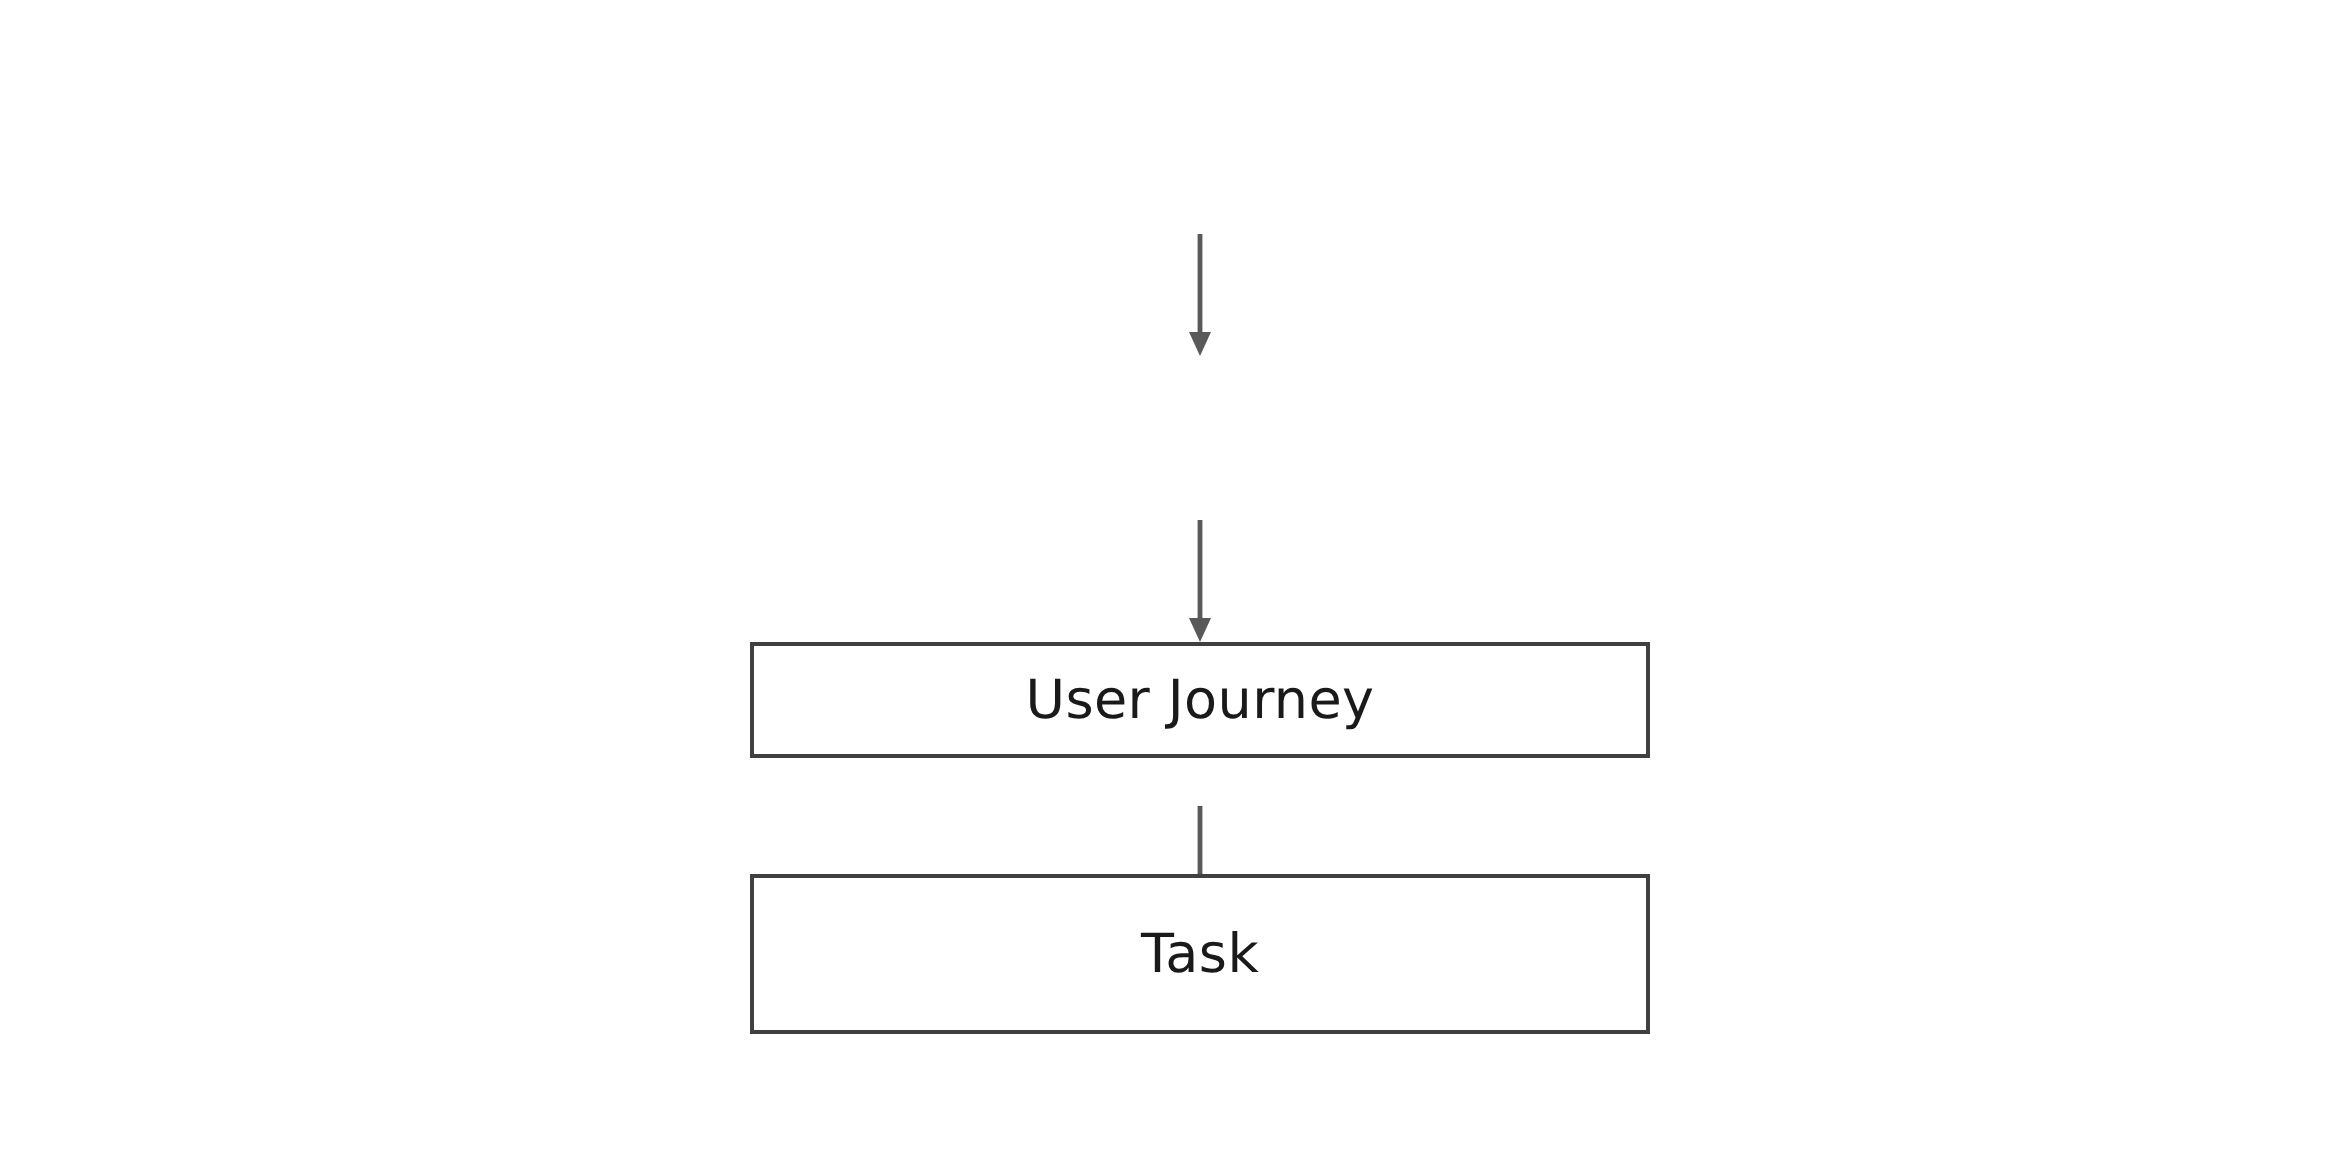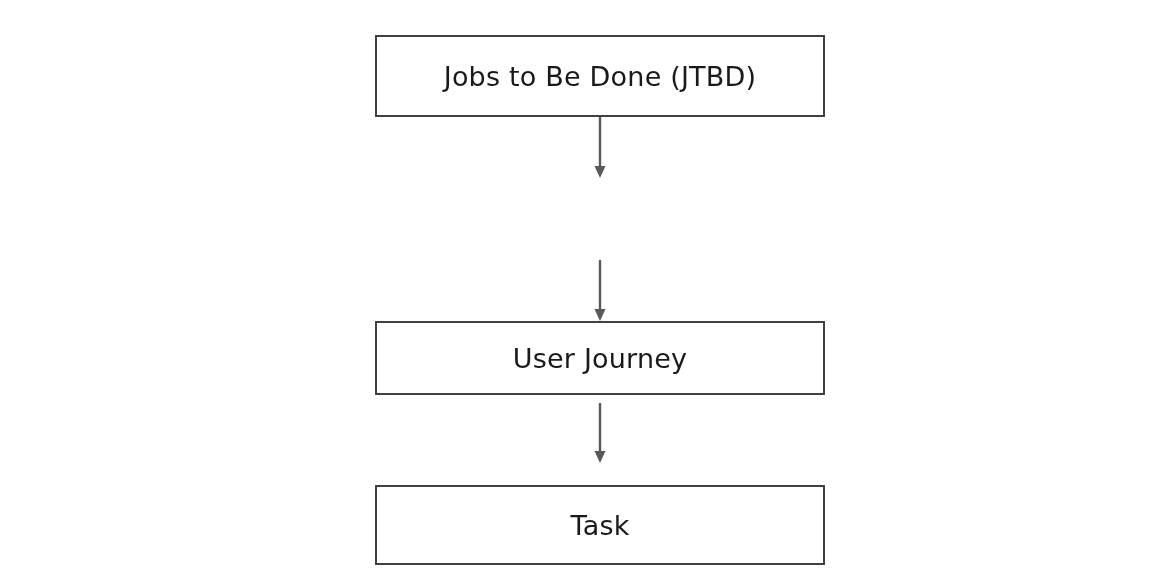--- a/index.html
+++ b/index.html
@@ -51,47 +51,44 @@
   .connector svg {
     display: block;
     overflow: visible;
   }
 </style>
 </head>
 <body>
 
 <div id="flow-canvas">
 
-  <div class="node" style="left:375px; top:35px; width:450px; height:82px;">
-    <span class="node-label">Jobs to Be Done (JTBD)</span>
-  </div>
 
   <div class="connector" style="left:589px; top:117px; width:22px; height:61px;">
     <svg width="22" height="61" viewBox="0 0 22 61" xmlns="http://www.w3.org/2000/svg">
       <line x1="11" y1="0" x2="11" y2="50" stroke="#595959" stroke-width="2.4"></line>
       <polygon points="5.5,49 16.5,49 11,61" fill="#595959"></polygon>
     </svg>
   </div>
 
 
   <div class="connector" style="left:589px; top:260px; width:22px; height:61px;">
     <svg width="22" height="61" viewBox="0 0 22 61" xmlns="http://www.w3.org/2000/svg">
       <line x1="11" y1="0" x2="11" y2="50" stroke="#595959" stroke-width="2.4"></line>
       <polygon points="5.5,49 16.5,49 11,61" fill="#595959"></polygon>
     </svg>
   </div>
 
-  <div class="node" style="left:375px; top:321px; width:450px; height:74px;">
+  <div class="node" style="left:375px; top:321px; width:450px; height:58px;">
     <span class="node-label">User Journey</span>
   </div>
 
   <div class="connector" style="left:589px; top:403px; width:22px; height:60px;">
     <svg width="22" height="60" viewBox="0 0 22 60" xmlns="http://www.w3.org/2000/svg">
       <line x1="11" y1="0" x2="11" y2="49" stroke="#595959" stroke-width="2.4"></line>
       <polygon points="5.5,48 16.5,48 11,60" fill="#595959"></polygon>
     </svg>
   </div>
 
-  <div class="node" style="left:375px; top:485px; width:450px; height:80px;">
+  <div class="node" style="left:375px; top:437px; width:450px; height:80px;">
     <span class="node-label">Task</span>
   </div>
 
 </div>
 
 </body></html>

